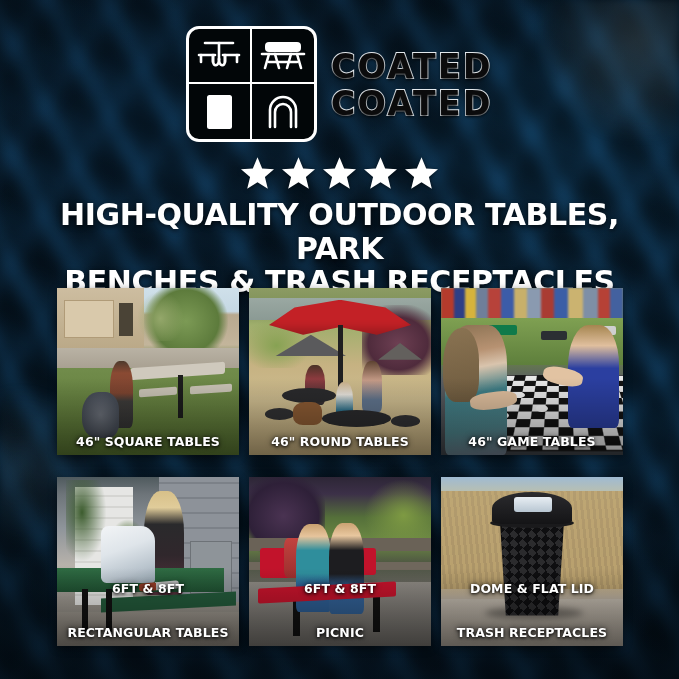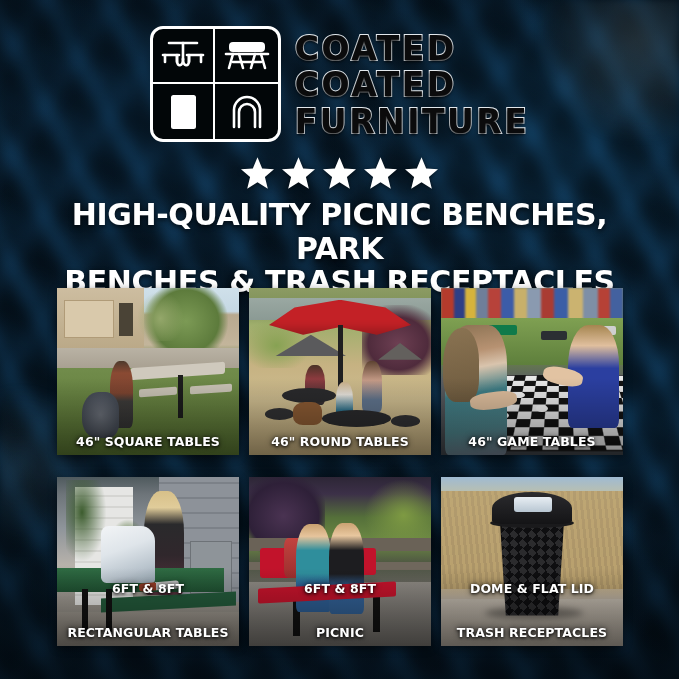--- a/index.html
+++ b/index.html
@@ -374,21 +374,20 @@
               <path d="M9 36 L9 19 A13 13 0 0 1 35 19 L35 36"></path>
               <path d="M14 36 L14 21 A8 8 0 0 1 30 21 L30 36"></path>
             </g>
           </svg>
         </div>
       </div>
 
       <div class="logo-words">
         <div class="logo-line">COATED</div>
         <div class="logo-line">COATED</div>
-        <div class="logo-line">FURNITURE</div>
       </div>
     </div>
 
     <div class="stars">
       <svg class="star" viewBox="0 0 24 23">
           <polygon points="12,0 15.4,8.2 24,8.8 17.4,14.4 19.5,23 12,18.3 4.5,23 6.6,14.4 0,8.8 8.6,8.2" fill="#ffffff"></polygon>
         </svg>
       <svg class="star" viewBox="0 0 24 23">
           <polygon points="12,0 15.4,8.2 24,8.8 17.4,14.4 19.5,23 12,18.3 4.5,23 6.6,14.4 0,8.8 8.6,8.2" fill="#ffffff"></polygon>
         </svg>
@@ -397,21 +396,21 @@
         </svg>
       <svg class="star" viewBox="0 0 24 23">
           <polygon points="12,0 15.4,8.2 24,8.8 17.4,14.4 19.5,23 12,18.3 4.5,23 6.6,14.4 0,8.8 8.6,8.2" fill="#ffffff"></polygon>
         </svg>
       <svg class="star" viewBox="0 0 24 23">
           <polygon points="12,0 15.4,8.2 24,8.8 17.4,14.4 19.5,23 12,18.3 4.5,23 6.6,14.4 0,8.8 8.6,8.2" fill="#ffffff"></polygon>
         </svg>
     </div>
 
     <div class="headline">
-      <span>HIGH-QUALITY PICNIC BENCHES, PARK</span>
+      <span>HIGH-QUALITY OUTDOOR TABLES, PARK</span>
       <span class="l2">BENCHES &amp; TRASH RECEPTACLES</span>
     </div>
 
     <div class="grid">
 
       <div class="tile">
         <div class="photo sc1">
           <div class="house"></div>
             <div class="garage"></div>
             <div class="win"></div>

